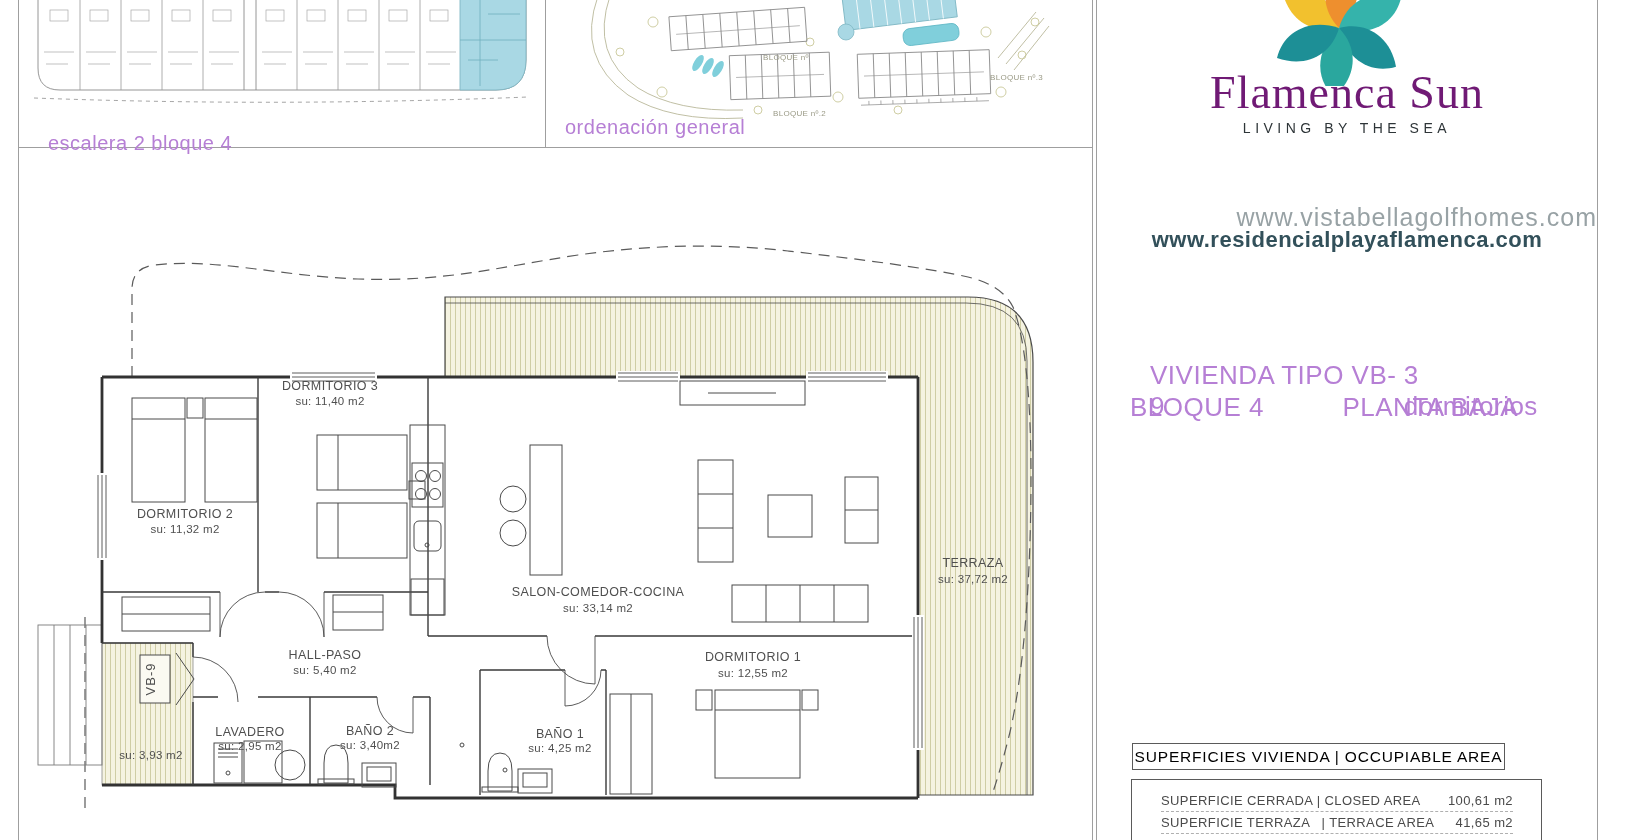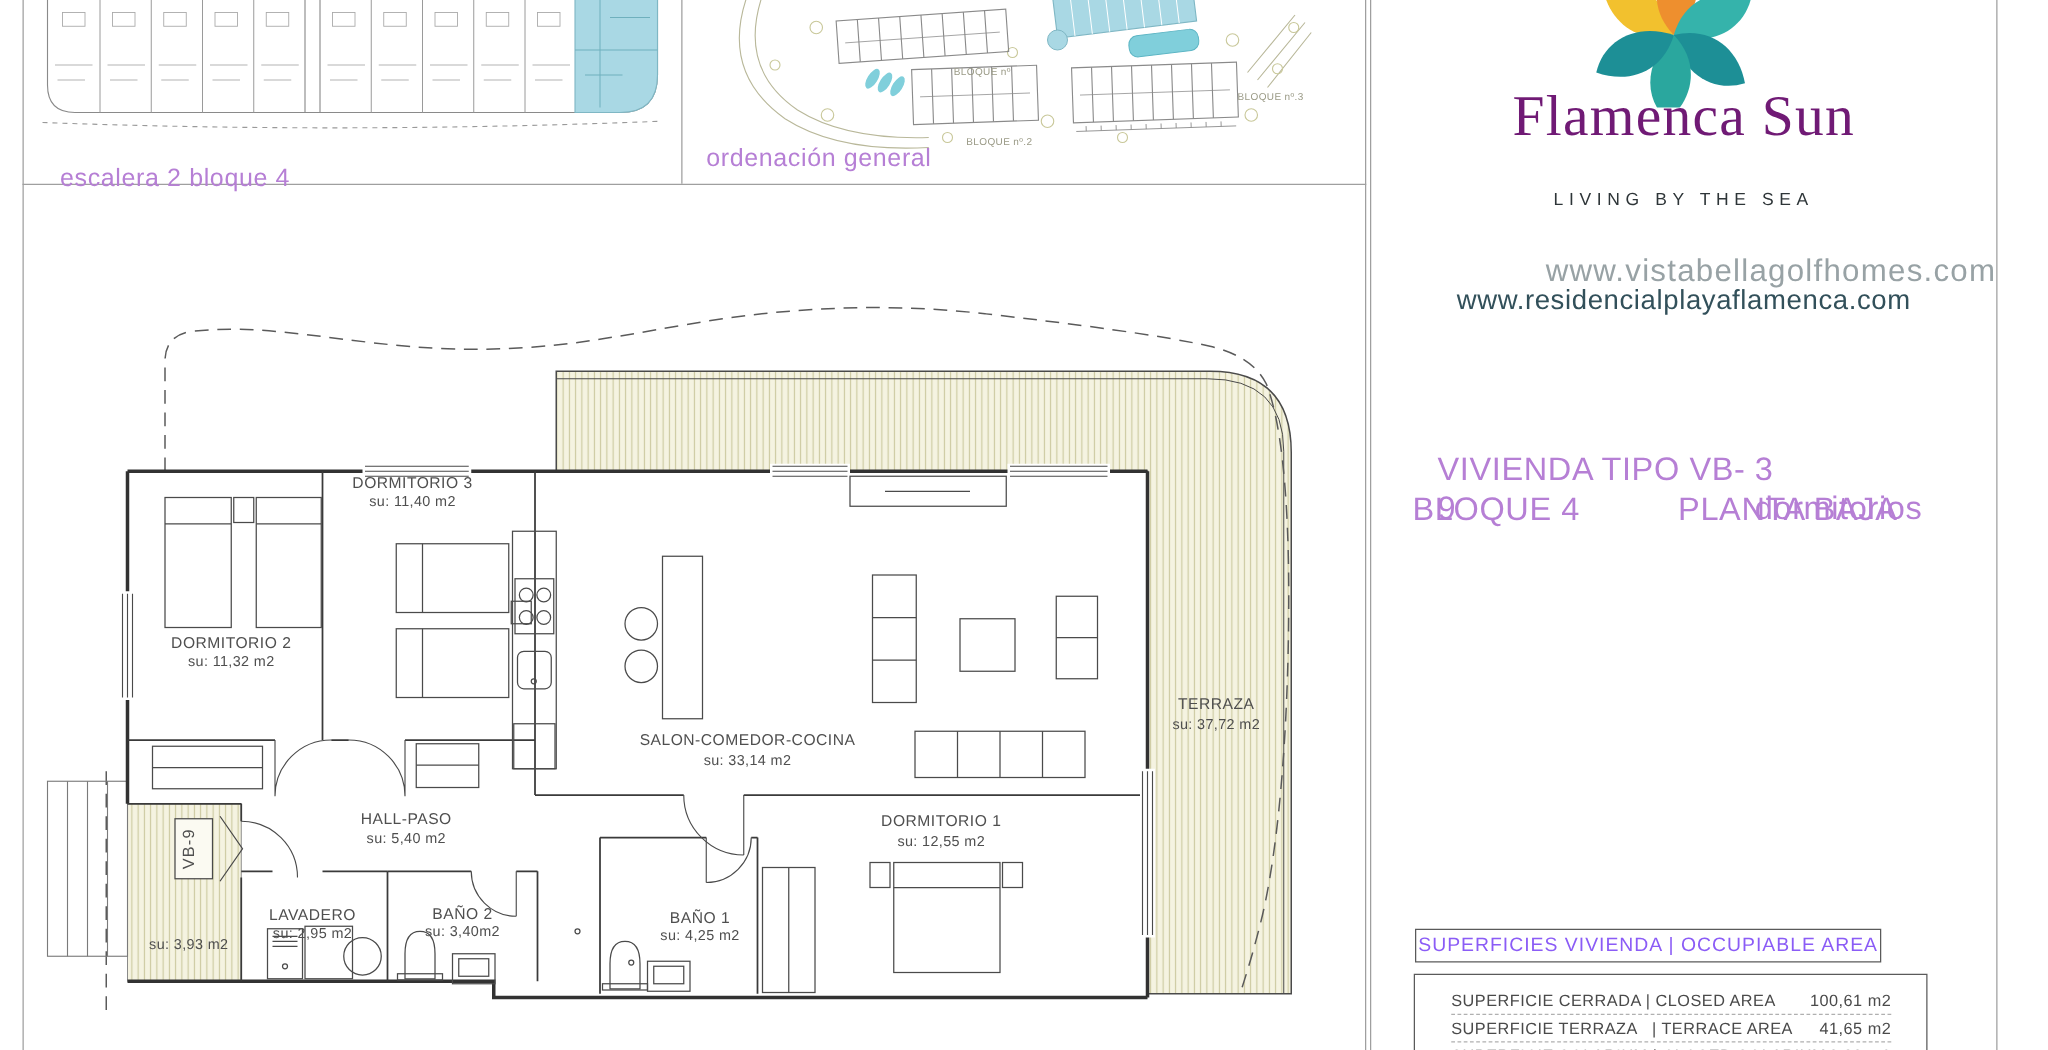--- a/index.html
+++ b/index.html
@@ -18,37 +18,37 @@
   .rn{font-size:12.5px;letter-spacing:.4px;}
   .ra{font-size:11.5px;letter-spacing:.3px;}
   .sketchtxt{font-size:8px;fill:#9a9a86;letter-spacing:.3px;}
   
   .brand-name{
     position:absolute;left:1097px;width:500px;top:66px;text-align:center;
     font-family:"Liberation Serif",serif;font-size:46px;color:#701a75;letter-spacing:1px;
   }
   .brand-tagline{
     position:absolute;left:1097px;width:500px;top:120px;text-align:center;
-    font-size:14px;color:#2e3538;letter-spacing:4.5px;margin-top:31px;
+    font-size:14px;color:#2e3538;letter-spacing:4.5px;
   }
   .site1{
     position:absolute;left:1097px;width:500px;top:203px;text-align:right;
     font-size:25px;color:#98a2a5;letter-spacing:1px;
   }
   .site2{
     position:absolute;left:1097px;width:500px;top:227px;text-align:center;
-    font-size:22px;color:#32505a;letter-spacing:.5px;
+    font-size:22px;color:#32505a;letter-spacing:.5px;font-weight:bold;
   }
   .headline{color:#b67fd5;font-size:26px;letter-spacing:.5px;display:flex;justify-content:space-between;position:absolute;}
   .headline-1{left:1150px;width:406px;top:360px;}
   .headline-2{left:1130px;width:388px;top:392px;}
   .tbl-header{
     position:absolute;left:1132px;top:743px;width:371px;height:25px;
     border:1px solid #5a5a5a;display:flex;align-items:center;justify-content:center;
-    font-size:15.5px;color:#8b5cf6;letter-spacing:.8px;white-space:pre;
+    font-size:15.5px;color:#000000;letter-spacing:.8px;white-space:pre;
   }
   .tbl-box{
     position:absolute;left:1131px;top:779px;width:411px;height:110px;
     border:1px solid #5a5a5a;box-sizing:border-box;
   }
   .tbl-rows{position:absolute;left:0;top:10px;width:100%;}
   .tbl-row{
     height:21px;margin:0 28px 0 29px;display:flex;justify-content:space-between;
     align-items:center;border-bottom:1px dashed #b0b0b0;font-size:13px;color:#4a4a4a;
     letter-spacing:.4px;white-space:pre;

